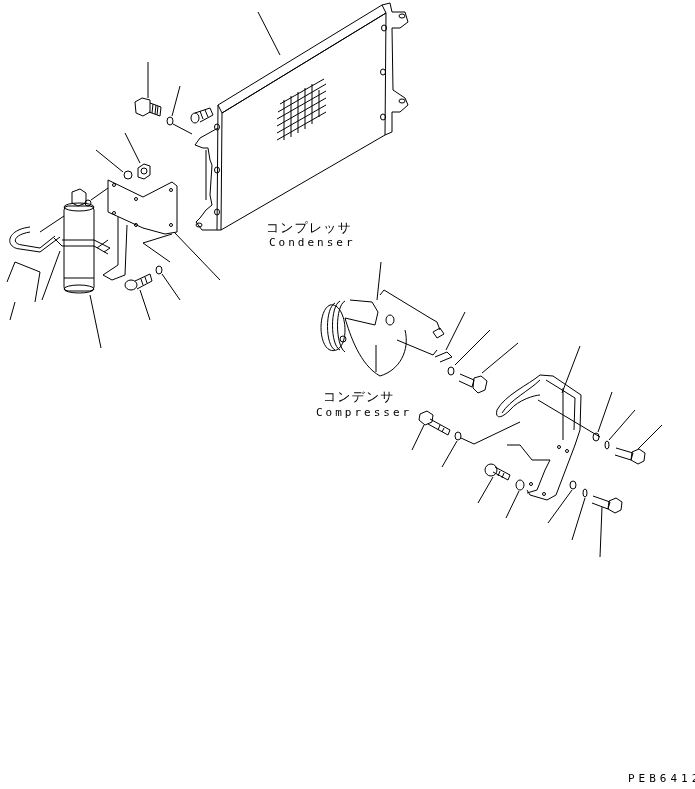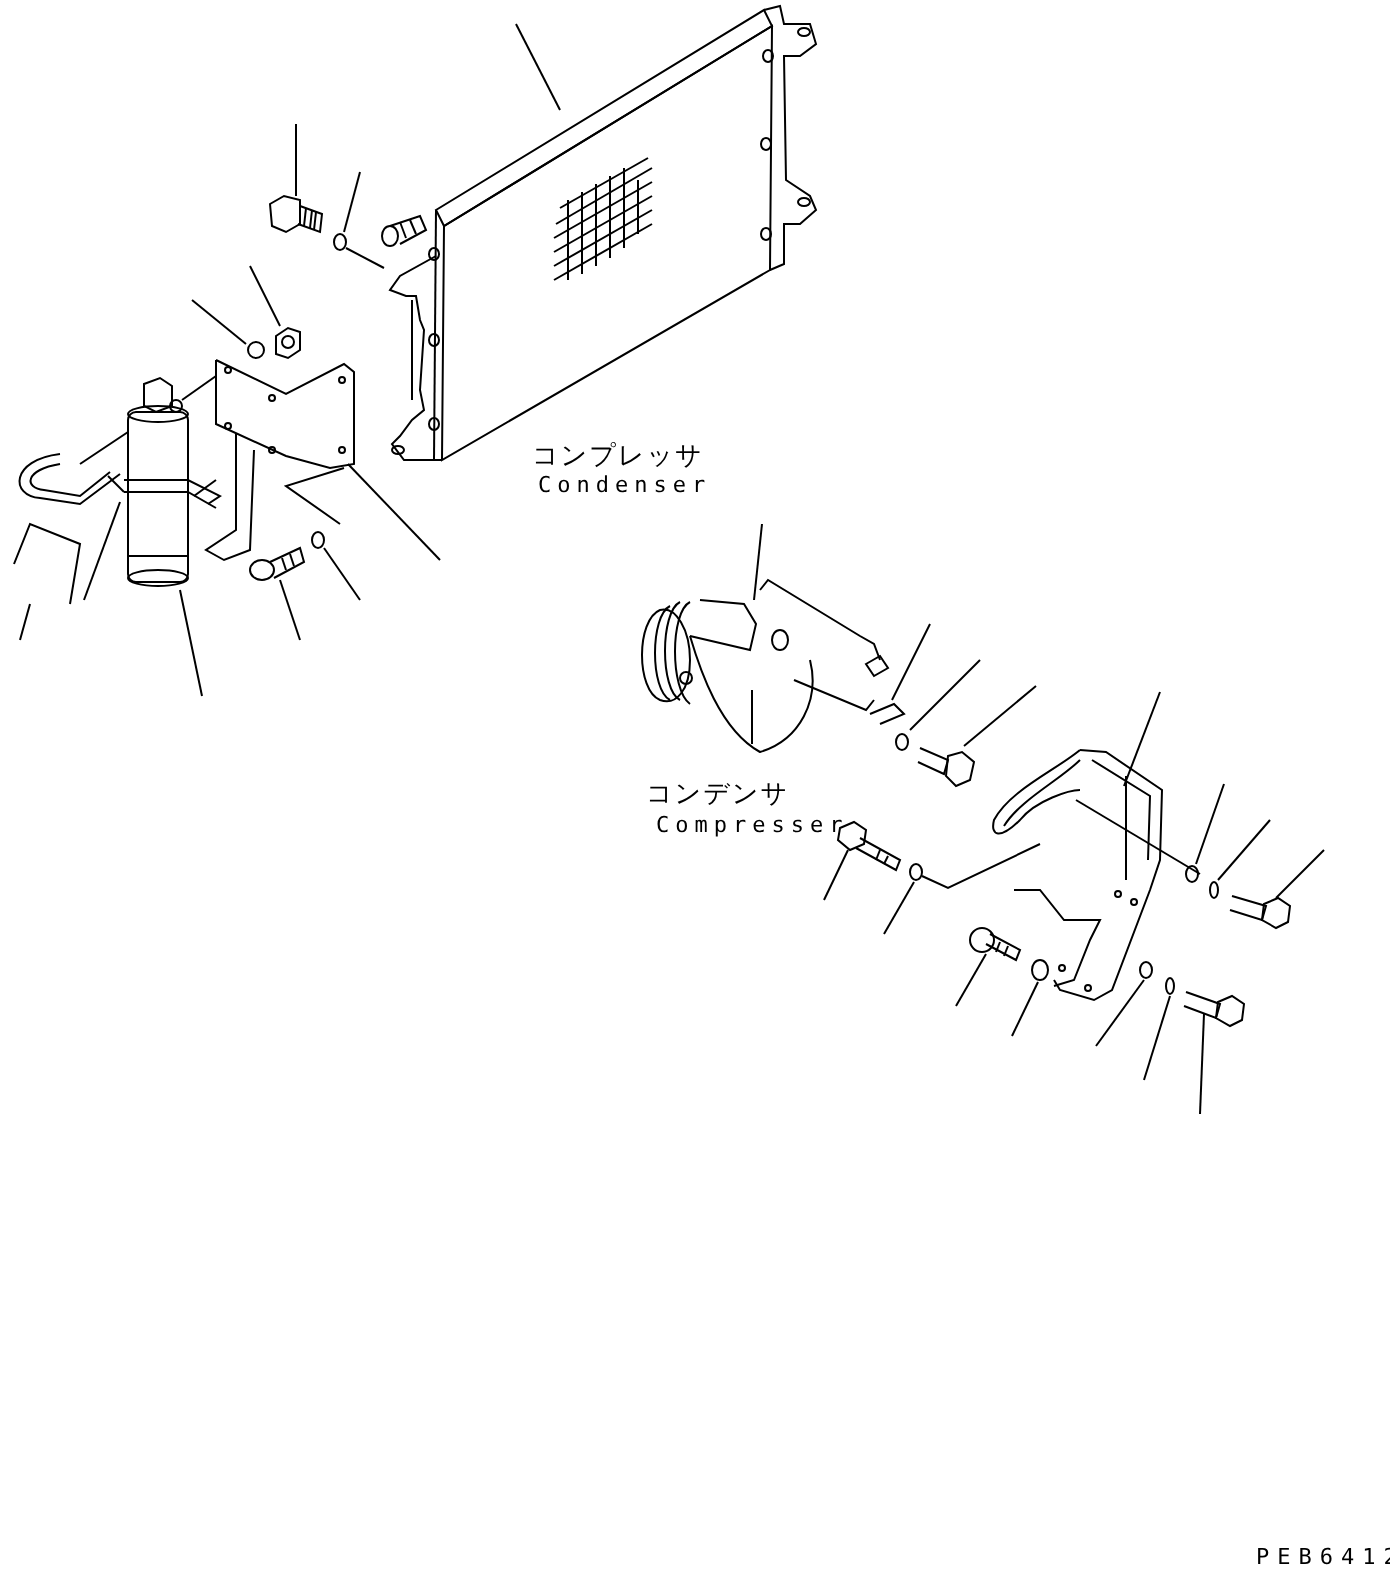--- a/index.html
+++ b/index.html
@@ -202,15 +202,15 @@
     <line class="ln" x1="585" y1="498" x2="572" y2="540"></line>
     <polyline class="ln" points="593,496 610,502 608,509 592,503"></polyline>
     <polygon class="ln" points="609,501 616,498 622,502 621,510 615,513 608,509"></polygon>
     <line class="ln" x1="602" y1="507" x2="600" y2="557"></line>
   </g>
 </svg>
 
 <div class="lbl jp" style="left:266px;top:219px;">コンプレッサ</div>
 <div class="lbl en" style="left:257px;top:236px;">Condenser</div>
 <div class="lbl jp" style="left:323px;top:388px;">コンデンサ</div>
-<div class="lbl en" style="left:316px;top:406px;">Compresser</div>
+<div class="lbl en" style="left:304px;top:406px;">Compresser</div>
 <div class="lbl code" style="left:628px;top:772px;">PEB6412</div>
 </div>
 
 </body></html>

